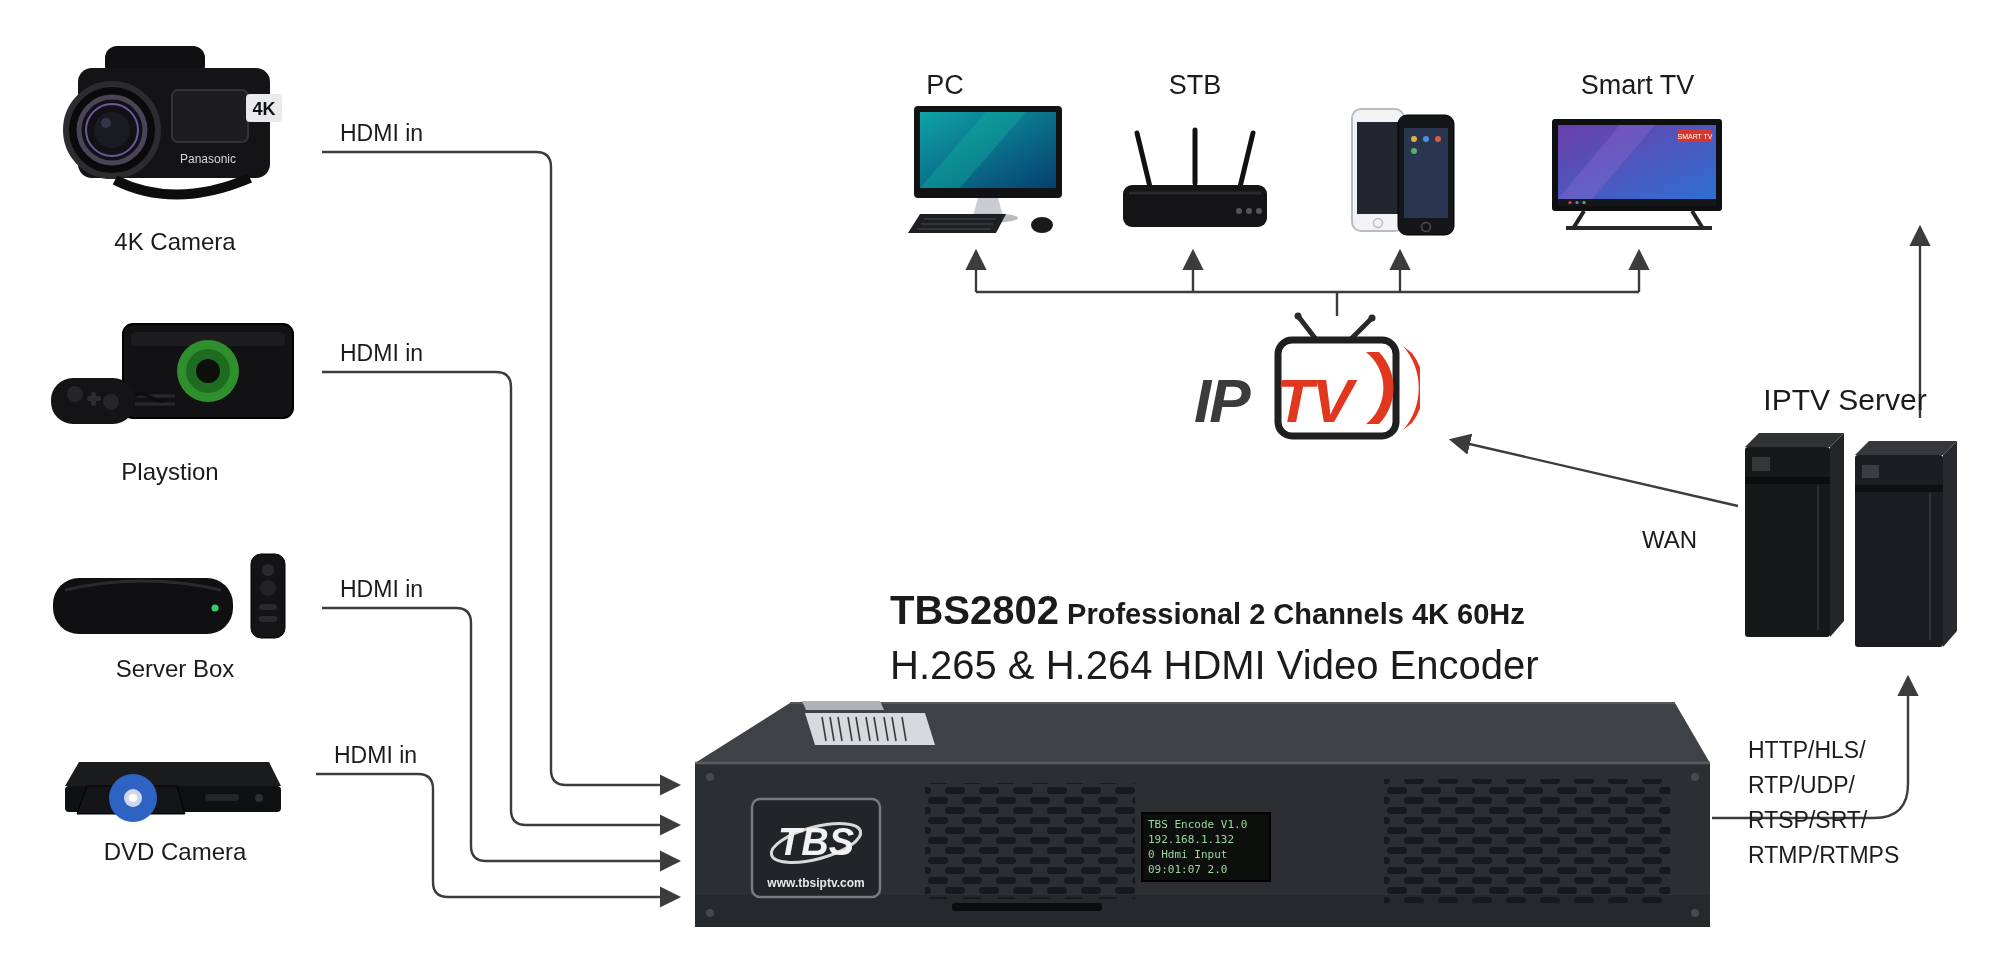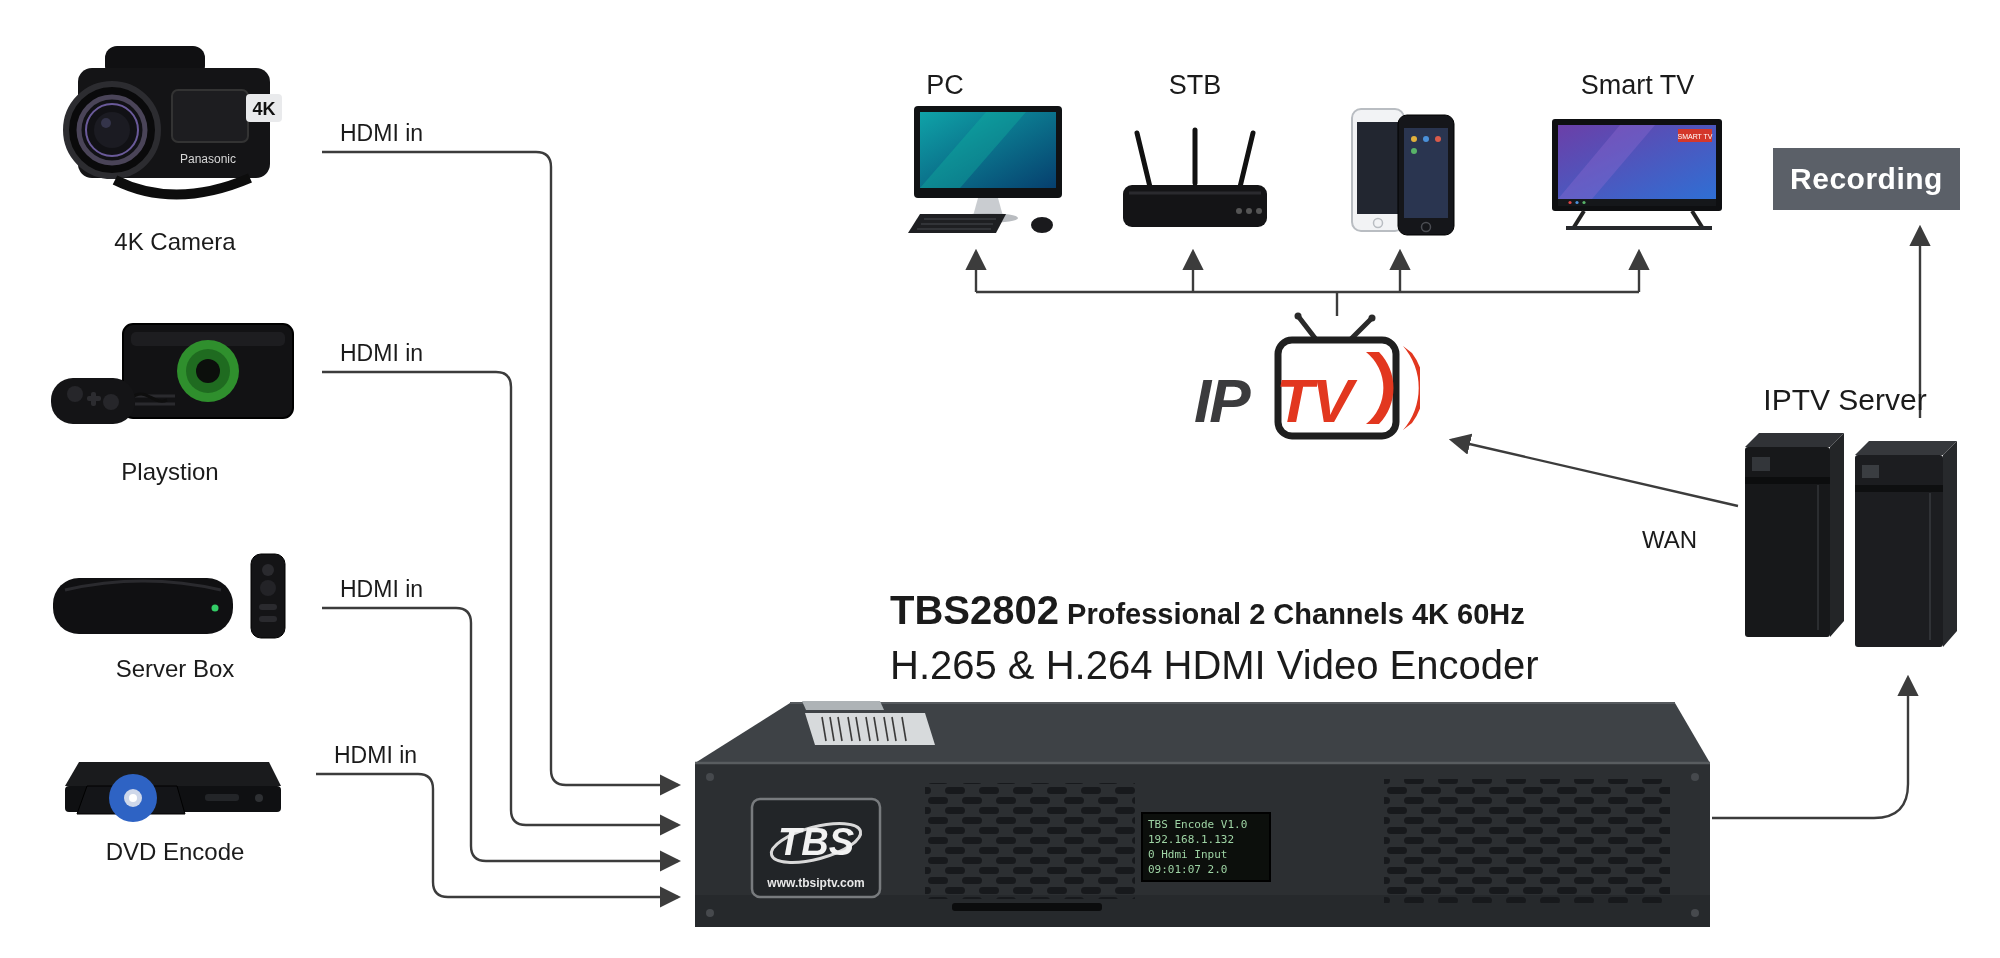--- a/index.html
+++ b/index.html
@@ -103,21 +103,21 @@
   <svg class="abs dev" style="left:45px;top:728px" width="255" height="105" viewBox="0 0 255 105">
     <polygon points="34,34 224,34 236,58 20,58" fill="#1a1b1d"></polygon>
     <rect x="20" y="58" width="216" height="26" rx="4" fill="#0f1012"></rect>
     <polygon points="42,58 132,58 140,86 32,86" fill="#141518" stroke="#000"></polygon>
     <circle cx="88" cy="70" r="24" fill="#2e63c4"></circle>
     <circle cx="88" cy="70" r="9" fill="#cfd8ea"></circle>
     <circle cx="88" cy="70" r="4" fill="#ffffff"></circle>
     <circle cx="214" cy="70" r="4" fill="#2e3033"></circle>
     <rect x="160" y="66" width="34" height="7" rx="3" fill="#232528"></rect>
   </svg>
-  <div class="abs dev-label" style="left:40px;top:838px;width:270px">DVD Encode</div>
+  <div class="abs dev-label" style="left:40px;top:838px;width:270px">DVD Camera</div>
 
   <div class="abs hdmi-label" style="left:340px;top:120px">HDMI in</div>
   <div class="abs hdmi-label" style="left:340px;top:340px">HDMI in</div>
   <div class="abs hdmi-label" style="left:340px;top:576px">HDMI in</div>
   <div class="abs hdmi-label" style="left:334px;top:742px">HDMI in</div>
 
   <div class="abs out-label" style="left:870px;top:70px;width:150px">PC</div>
   <svg class="abs dev" style="left:890px;top:102px" width="190" height="135" viewBox="0 0 190 135">
     <defs>
       <linearGradient id="pcscr" x1="0" y1="0" x2="1" y2="1">
@@ -191,41 +191,46 @@
     </g>
     <circle cx="108" cy="6" r="3.5" fill="#2a2a2a"></circle>
     <circle cx="182" cy="8" r="3.5" fill="#2a2a2a"></circle>
     <rect x="88" y="30" width="118" height="96" rx="14" fill="#ffffff" stroke="#1f1f1f" stroke-width="7"></rect>
     <path d="M176,42 a46,46 0 0 1 0,72 l13,0 a52,52 0 0 0 0,-72 z" fill="#e2371f"></path>
     <path d="M213,36 a64,64 0 0 1 0,84 l9,-7 a58,58 0 0 0 0,-70 z" fill="#e2371f"></path>
     <text x="4" y="112" font-size="62" font-style="italic" font-weight="bold" fill="#3b3b3d" font-family="Liberation Sans,sans-serif" letter-spacing="-2">IP</text>
     <text x="86" y="112" font-size="62" font-style="italic" font-weight="bold" fill="#e2371f" font-family="Liberation Sans,sans-serif" letter-spacing="-2">TV</text>
   </svg>
 
-  <div class="abs recording" style="left:1773px;top:148px">Recording</div>
 
   <div class="abs server-label" style="left:1740px;top:383px">IPTV Server</div>
 
   <svg class="abs dev" style="left:1730px;top:425px" width="240" height="230" viewBox="0 0 240 230">
     <polygon points="15,22 100,22 114,8 29,8" fill="#303236"></polygon>
     <polygon points="100,22 114,8 114,196 100,212" fill="#232527"></polygon>
     <rect x="15" y="22" width="85" height="190" rx="3" fill="#17181a"></rect>
     <rect x="22" y="32" width="18" height="14" fill="#33363a"></rect>
     <rect x="15" y="52" width="85" height="7" fill="#0c0d0e"></rect>
     <line x1="88" y1="60" x2="88" y2="205" stroke="#2b2d30" stroke-width="2"></line>
     <polygon points="125,30 213,30 227,16 139,16" fill="#36383c"></polygon>
     <polygon points="213,30 227,16 227,206 213,222" fill="#27292c"></polygon>
     <rect x="125" y="30" width="88" height="192" rx="3" fill="#1c1d20"></rect>
     <rect x="132" y="40" width="17" height="13" fill="#3a3d41"></rect>
     <rect x="125" y="60" width="88" height="7" fill="#0e0f10"></rect>
     <line x1="200" y1="68" x2="200" y2="215" stroke="#303236" stroke-width="2"></line>
   </svg>
 
   <div class="abs wan" style="left:1642px;top:526px">WAN</div>
 
+  <div class="abs protocols" style="left:1748px;top:733px">
+    <div>HTTP/HLS/</div>
+    <div>RTP/UDP/</div>
+    <div>RTSP/SRT/</div>
+    <div>RTMP/RTMPS</div>
+  </div>
 
   <div class="abs title-line1" style="left:890px;top:588px">
     <span>TBS2802</span><span class="tagline"> Professional 2 Channels 4K 60Hz</span>
   </div>
   <div class="abs title-line2" style="left:890px;top:643px">H.265 &amp; H.264 HDMI Video Encoder</div>
 
   <svg class="abs dev" style="left:690px;top:695px" width="1030" height="240" viewBox="0 0 1030 240">
     <defs>
       <pattern id="ventp" width="34" height="20" patternUnits="userSpaceOnUse">
         <rect x="0" y="2" width="20" height="7" rx="3.5" fill="#17191c"></rect>

